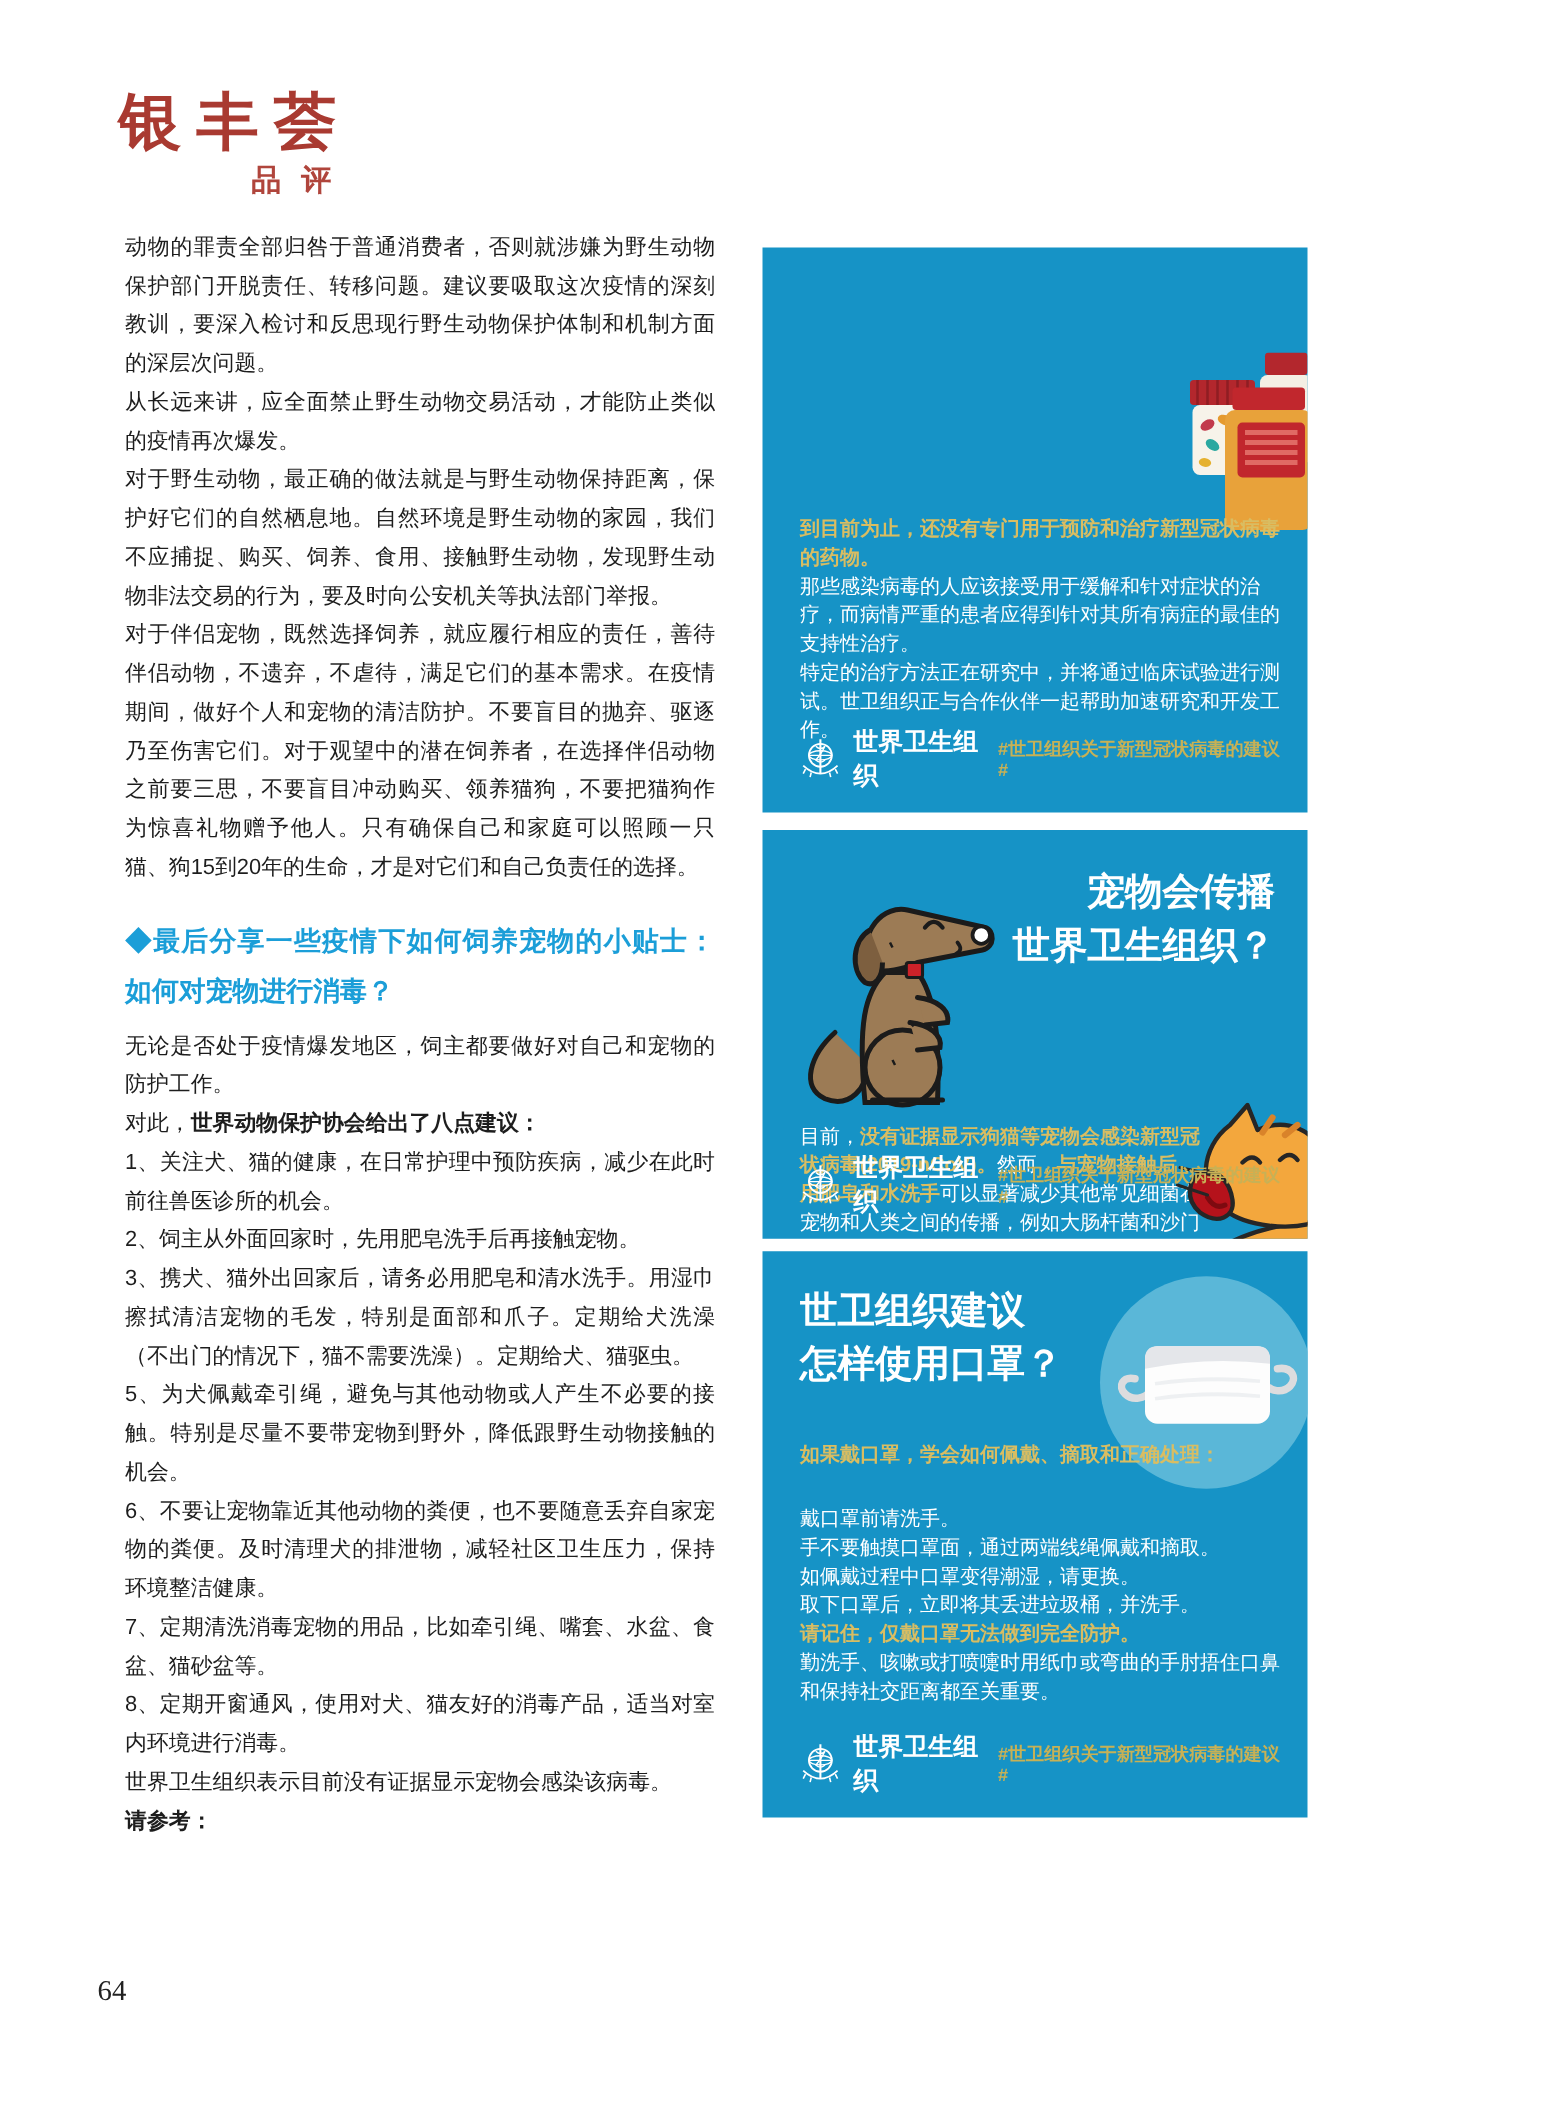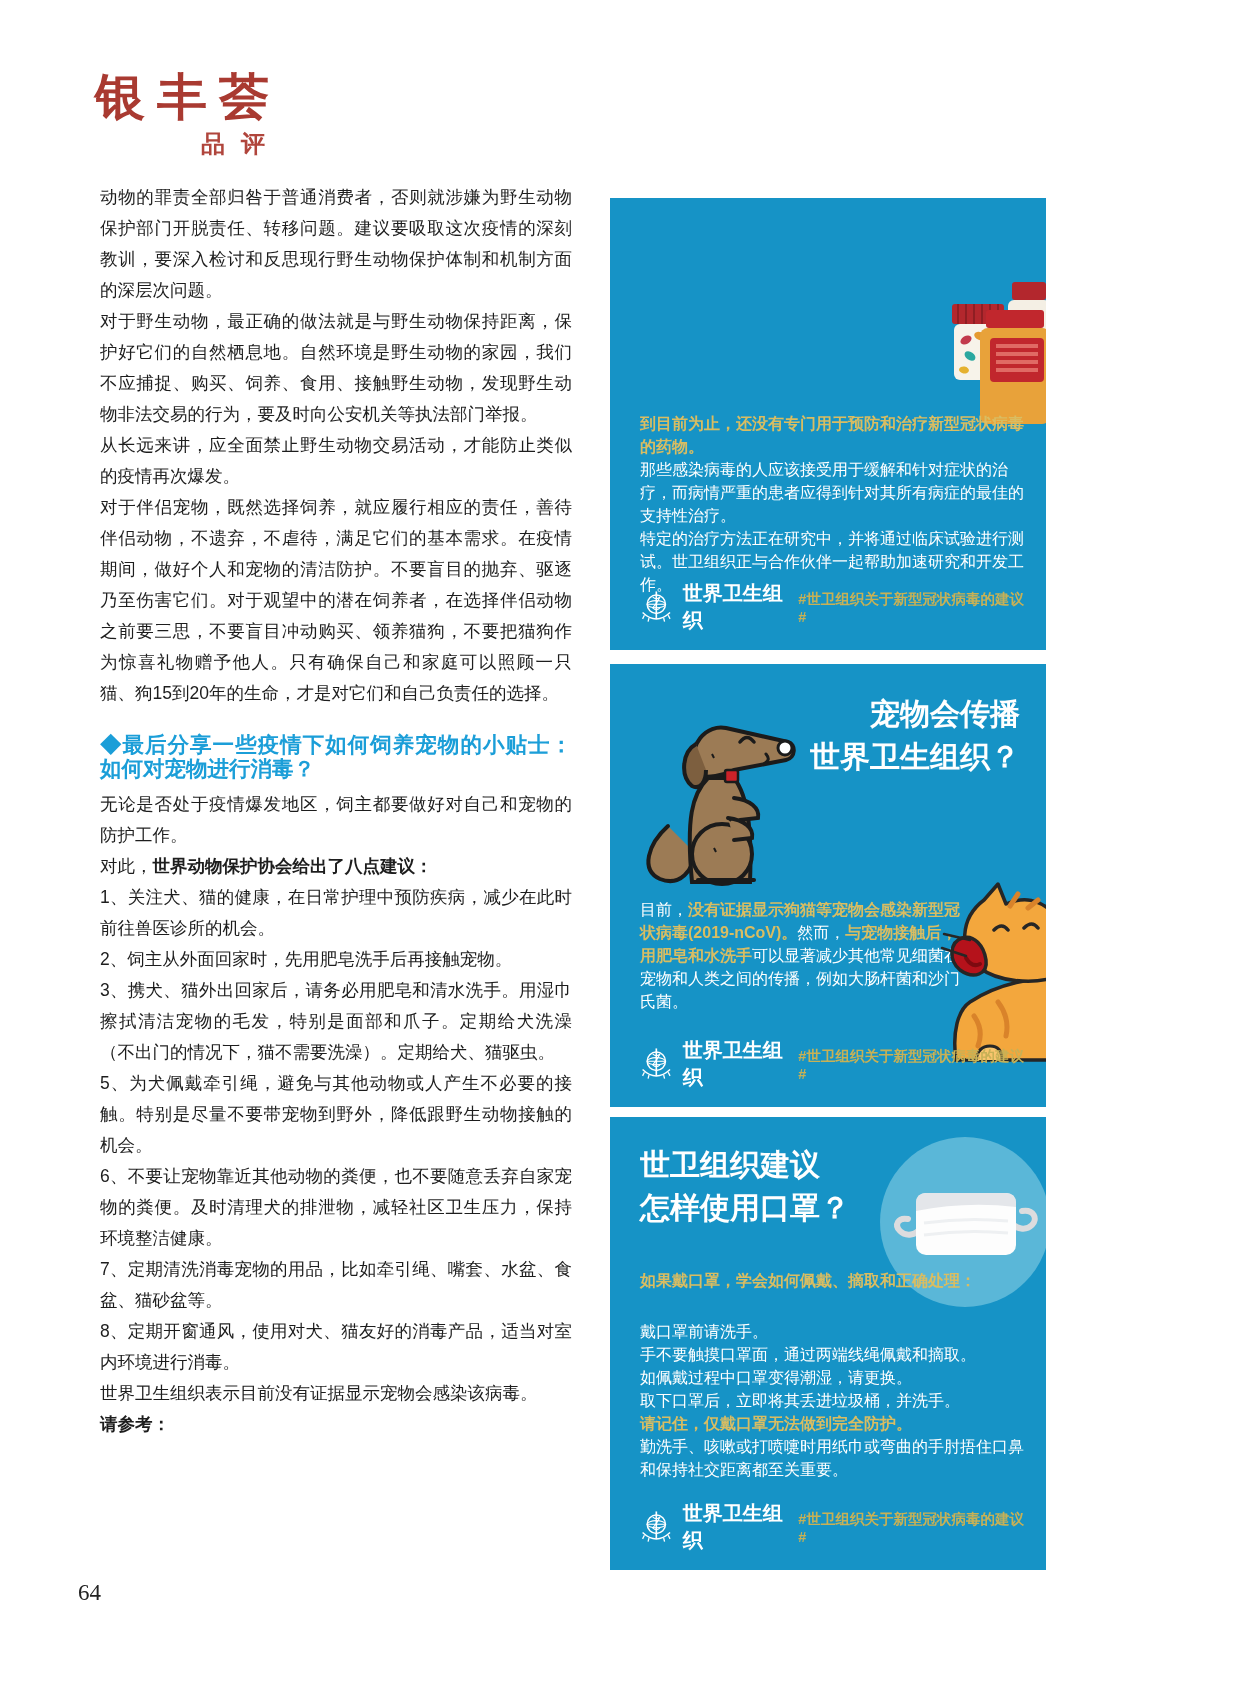--- a/index.html
+++ b/index.html
@@ -20,29 +20,29 @@
   .logo-sub {
     font-family:"DejaVu Serif", serif; font-size:24px; color:#b0453c;
     letter-spacing:16px; margin:0 0 6px 6px; font-weight:bold;
   }
 
   
   .left-col { position:absolute; left:100px; top:182px; width:472px; color:#1d1d1d; }
   .left-col p { margin:0; font-size:17.5px; line-height:31px; text-align:justify; }
   .section-heading {
     margin:24px 0 8px 0; color:#1b9ed8; font-weight:bold;
-    font-size:21.5px; line-height:24px; text-align:justify;
+    font-size:21.5px; line-height:40px; text-align:justify;
   }
   .b { font-weight:bold; }
 
   
   .right-col { position:absolute; left:610px; top:198px; width:436px; }
   .card { position:relative; width:436px; background:#1693c6; overflow:hidden; }
   .card1 { height:452px; margin-bottom:14px; }
-  .card2 { height:443px; margin-bottom:10px; }
+  .card2 { height:327px; margin-bottom:10px; }
   .card3 { height:453px; }
 
   .card-title { position:absolute; color:#ffffff; font-weight:bold; font-size:30px; line-height:43px; }
   .t1 { left:30px; top:20px; }
   .t2 { right:26px; top:28px; text-align:right; }
   .t3 { left:30px; top:26px; }
 
   .card-body { position:absolute; font-size:16px; line-height:23px; color:#ffffff; }
   .card-body p { margin:0; }
   .b1 { left:30px; top:214px; width:384px; }
@@ -80,22 +80,22 @@
   <header class="masthead">
     <span class="logo-cn">银丰荟</span>
     <svg class="swirl" width="26" height="26" viewBox="0 0 26 26">
       <path d="M19 7 A8 8 0 1 0 21 15 A6 6 0 1 1 12 8 A4 4 0 0 1 16 12" fill="none" stroke="#a93a31" stroke-width="2.2" stroke-linecap="round"></path>
     </svg>
     <span class="logo-sub">品评</span>
   </header>
 
   <main class="left-col">
     <p>动物的罪责全部归咎于普通消费者，否则就涉嫌为野生动物保护部门开脱责任、转移问题。建议要吸取这次疫情的深刻教训，要深入检讨和反思现行野生动物保护体制和机制方面的深层次问题。</p>
+    <p>从长远来讲，应全面禁止野生动物交易活动，才能防止类似的疫情再次爆发。</p>
     <p>对于野生动物，最正确的做法就是与野生动物保持距离，保护好它们的自然栖息地。自然环境是野生动物的家园，我们不应捕捉、购买、饲养、食用、接触野生动物，发现野生动物非法交易的行为，要及时向公安机关等执法部门举报。</p>
-    <p>从长远来讲，应全面禁止野生动物交易活动，才能防止类似的疫情再次爆发。</p>
     <p>对于伴侣宠物，既然选择饲养，就应履行相应的责任，善待伴侣动物，不遗弃，不虐待，满足它们的基本需求。在疫情期间，做好个人和宠物的清洁防护。不要盲目的抛弃、驱逐乃至伤害它们。对于观望中的潜在饲养者，在选择伴侣动物之前要三思，不要盲目冲动购买、领养猫狗，不要把猫狗作为惊喜礼物赠予他人。只有确保自己和家庭可以照顾一只猫、狗15到20年的生命，才是对它们和自己负责任的选择。</p>
 
     <h2 class="section-heading">◆最后分享一些疫情下如何饲养宠物的小贴士：如何对宠物进行消毒？</h2>
 
     <p>无论是否处于疫情爆发地区，饲主都要做好对自己和宠物的防护工作。</p>
     <p><span>对此，</span><span class="b">世界动物保护协会给出了八点建议：</span></p>
 
     <p>1、关注犬、猫的健康，在日常护理中预防疾病，减少在此时前往兽医诊所的机会。</p>
     <p>2、饲主从外面回家时，先用肥皂洗手后再接触宠物。</p>
     <p>3、携犬、猫外出回家后，请务必用肥皂和清水洗手。用湿巾擦拭清洁宠物的毛发，特别是面部和爪子。定期给犬洗澡（不出门的情况下，猫不需要洗澡）。定期给犬、猫驱虫。</p>

